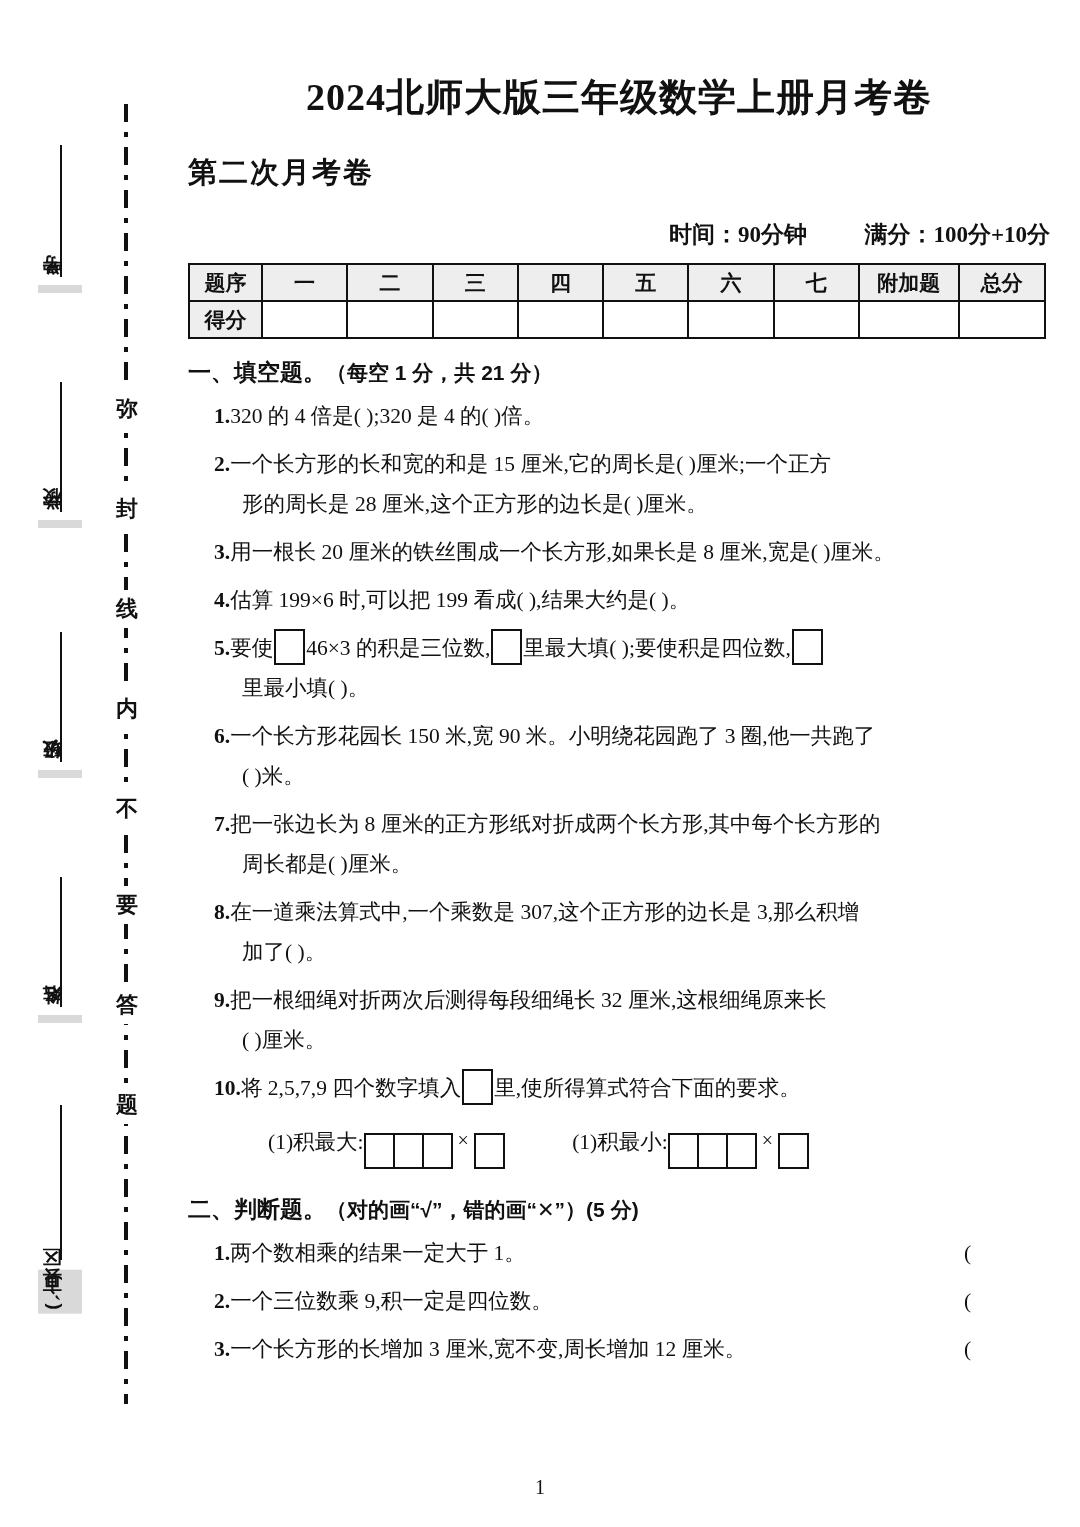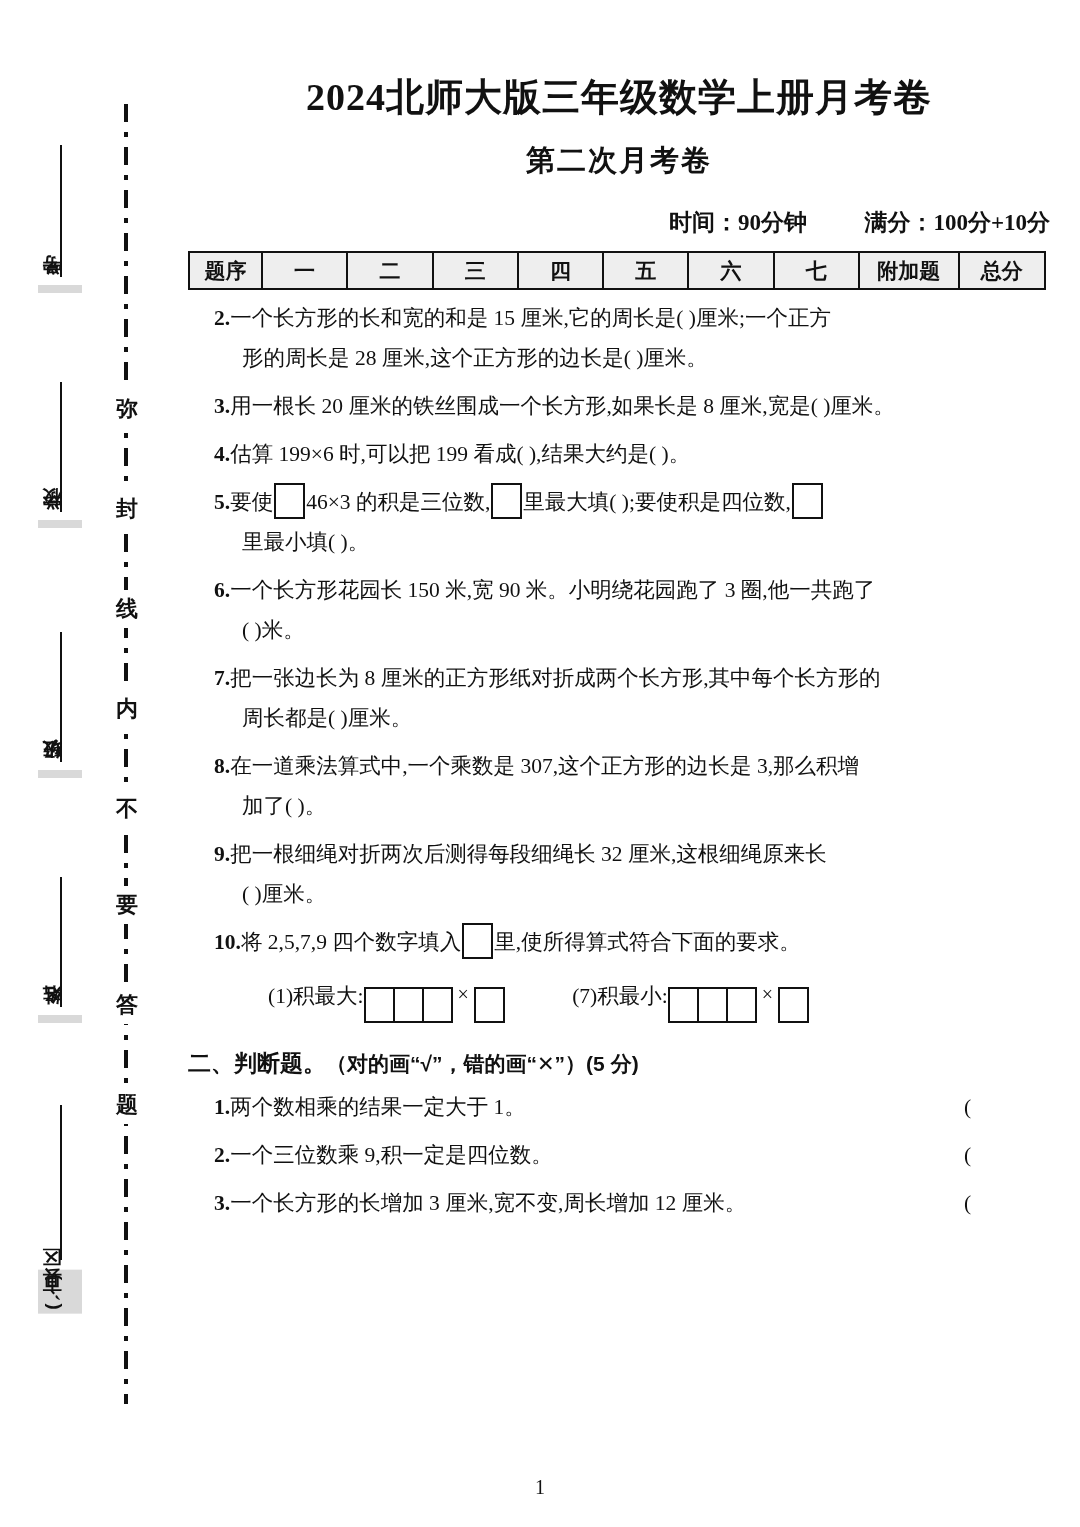--- a/index.html
+++ b/index.html
@@ -81,22 +81,21 @@
     font-size: 38px;
     text-align: center;
     letter-spacing: 1px;
     margin-top: 72px;
     white-space: nowrap;
   }
   #sub-title {
     font-family: "Liberation Serif", "DejaVu Serif", serif;
     font-weight: 700;
     font-size: 29px;
-    text-align: center;
-    margin-top: 18px;
+    margin-top: 30px;
     letter-spacing: 2px;
   }
   #meta-line {
     text-align: right;
     font-weight: 700;
     font-size: 23px;
     margin-top: 26px;
     white-space: nowrap;
   }
   #meta-line .gap { display: inline-block; width: 46px; }
@@ -223,24 +222,42 @@
           <td style="width: 83px;">一</td>
           <td style="width: 83px;">二</td>
           <td style="width: 83px;">三</td>
           <td style="width: 83px;">四</td>
           <td style="width: 83px;">五</td>
           <td style="width: 83px;">六</td>
           <td style="width: 83px;">七</td>
           <td style="width: 97px;">附加题</td>
           <td style="width: 84px;">总分</td>
         </tr>
+        <tr>
+          <td class="rowhead">得分</td>
+          <td></td>
+          <td></td>
+          <td></td>
+          <td></td>
+          <td></td>
+          <td></td>
+          <td></td>
+          <td></td>
+          <td></td>
+        </tr>
       </tbody>
   </table>
 
-
+  <div class="section-head">
+    <span>一、填空题。</span><span class="pts">（每空 1 分，共 21 分）</span>
+  </div>
+
+  <div class="q">
+    <span class="num">1.</span><span>320 的 4 倍是(              );320 是 4 的(        )倍。</span>
+  </div>
 
   <div class="q">
     <span class="num">2.</span><span>一个长方形的长和宽的和是 15 厘米,它的周长是(        )厘米;一个正方</span>
     <span class="cont">形的周长是 28 厘米,这个正方形的边长是(      )厘米。</span>
   </div>
 
   <div class="q">
     <span class="num">3.</span><span>用一根长 20 厘米的铁丝围成一个长方形,如果长是 8 厘米,宽是(      )厘米。</span>
   </div>
 
@@ -270,21 +287,21 @@
 
   <div class="q">
     <span class="num">9.</span><span>把一根细绳对折两次后测得每段细绳长 32 厘米,这根细绳原来长</span>
     <span class="cont">(        )厘米。</span>
   </div>
 
   <div class="q">
     <span class="num">10.</span><span>将 2,5,7,9 四个数字填入</span><span class="blk"></span><span>里,使所得算式符合下面的要求。</span>
     <div class="sub-row">
       <span>(1)积最大:</span><span class="blkgrp" id="q10a-left"><span class="blk"></span><span class="blk"></span><span class="blk"></span></span><span class="times">×</span><span class="blkgrp" id="q10a-right"><span class="blk"></span></span>
-      <span class="gap2"></span><span>(7)积最小:</span><span class="blkgrp" id="q10b-left"><span class="blk"></span><span class="blk"></span><span class="blk"></span></span><span class="times">×</span><span class="blkgrp" id="q10b-right"><span class="blk"></span></span>
+      <span class="gap2"></span><span>(1)积最小:</span><span class="blkgrp" id="q10b-left"><span class="blk"></span><span class="blk"></span><span class="blk"></span></span><span class="times">×</span><span class="blkgrp" id="q10b-right"><span class="blk"></span></span>
     </div>
   </div>
 
   <div class="section-head" style="margin-top:22px;">
     <span>二、判断题。</span><span class="pts">（对的画“√”，错的画“✕”）(5 分)</span>
   </div>
 
   <div class="q tf">
     <span class="num">1.</span><span>两个数相乘的结果一定大于 1。</span>
     <span class="brk">( )</span>

